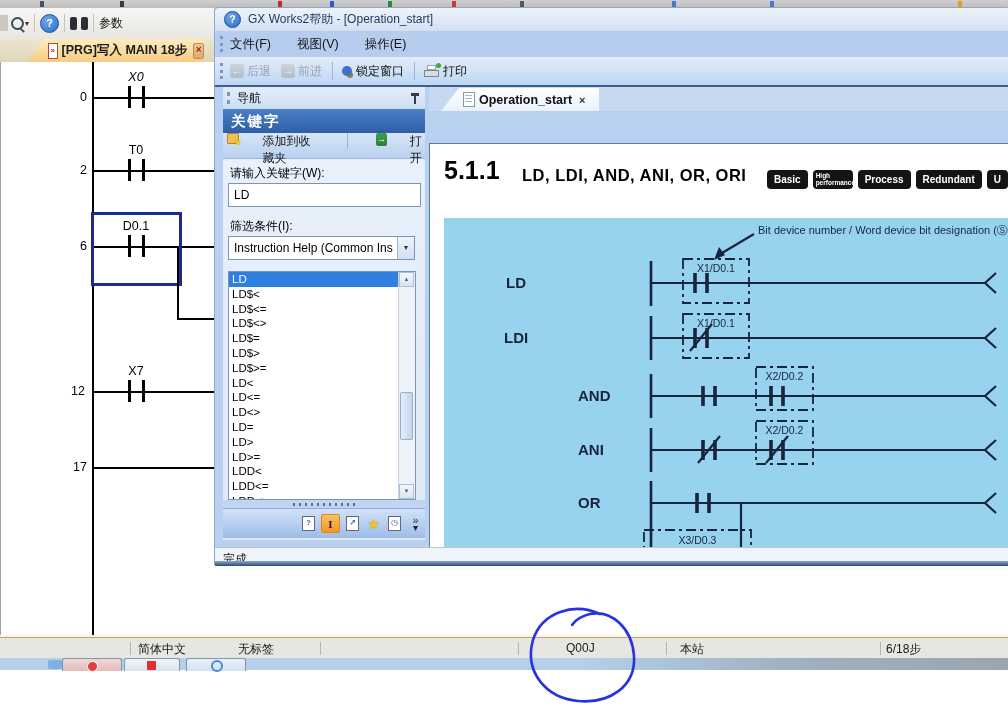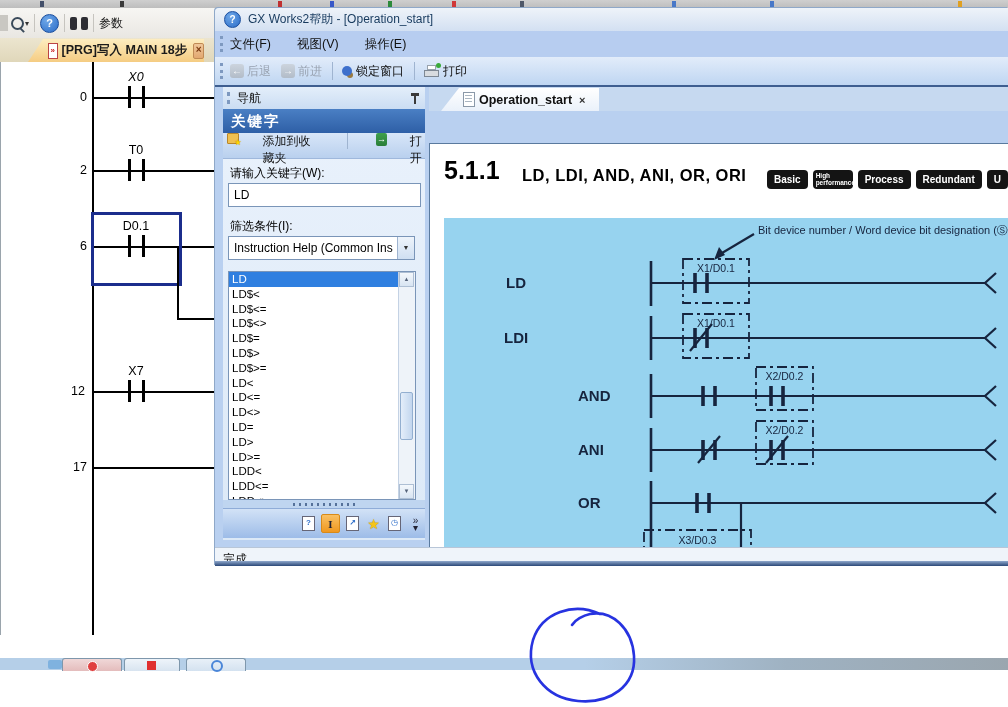--- a/index.html
+++ b/index.html
@@ -179,20 +179,32 @@
     <span class="stepnum" style="left:52px;top:322px;">12</span>
     <span class="devlbl" style="left:105px;top:302px;width:60px;">X7</span>
     <div class="hline" style="left:91px;top:329px;width:124px;"></div>
     <div class="cbar" style="left:127px;top:318px;"></div>
     <div class="cbar" style="left:141px;top:318px;"></div>
 
     <span class="stepnum" style="left:54px;top:398px;">17</span>
     <div class="hline" style="left:91px;top:405px;width:124px;"></div>
   </div>
 
+  <div class="abs mainsb">
+    <span class="dv" style="left:130px;"></span>
+    <span class="fld" style="left:138px;">简体中文</span>
+    <span class="fld" style="left:238px;">无标签</span>
+    <span class="dv" style="left:320px;"></span>
+    <span class="dv" style="left:518px;"></span>
+    <span class="fld" style="left:566px;">Q00J</span>
+    <span class="dv" style="left:666px;"></span>
+    <span class="fld" style="left:680px;">本站</span>
+    <span class="dv" style="left:880px;"></span>
+    <span class="fld" style="left:886px;">6/18步</span>
+  </div>
 
   <div class="abs taskstrip">
     <span class="abs" style="left:48px;top:2px;width:14px;height:9px;background:#7fb2df;border-radius:2px;"></span>
     <div class="tkbtn" style="left:62px;width:58px;background:linear-gradient(#f0d8d8,#e4bcbc);">
       <span class="abs" style="left:24px;top:2px;width:9px;height:9px;border-radius:50%;background:#e04040;border:1px solid #fff;"></span>
     </div>
     <div class="tkbtn" style="left:124px;width:54px;background:linear-gradient(#eef4fa,#d8e4f0);">
       <span class="abs" style="left:22px;top:2px;width:9px;height:9px;background:#e03030;"></span>
     </div>
     <div class="tkbtn" style="left:186px;width:58px;background:linear-gradient(#e8f0f8,#d4e2f0);">

